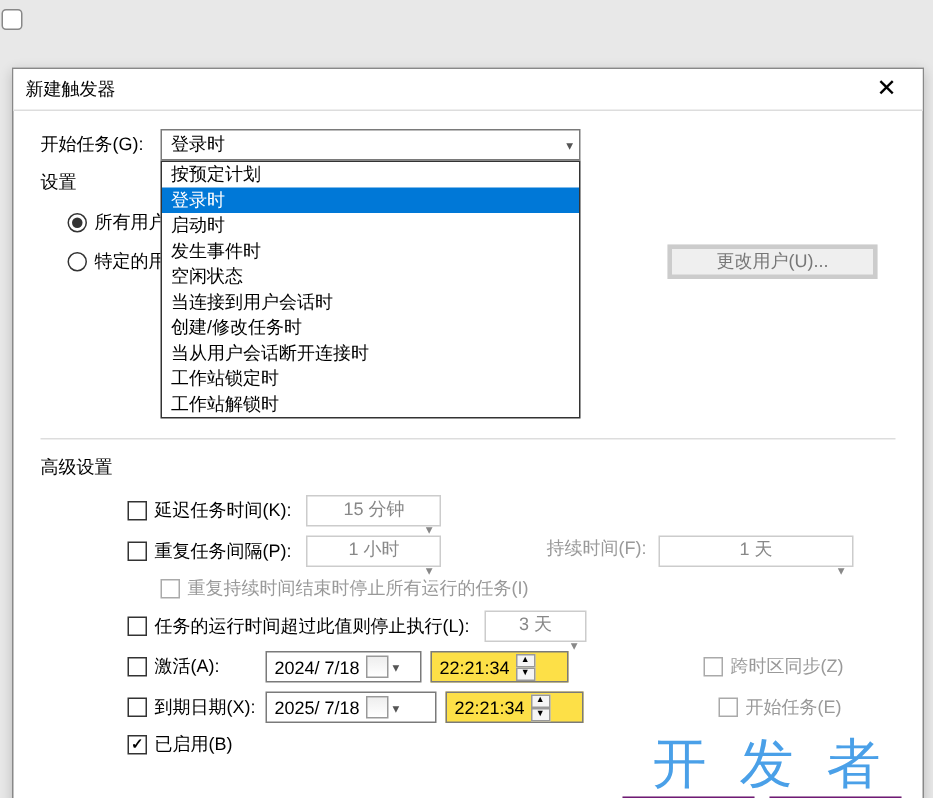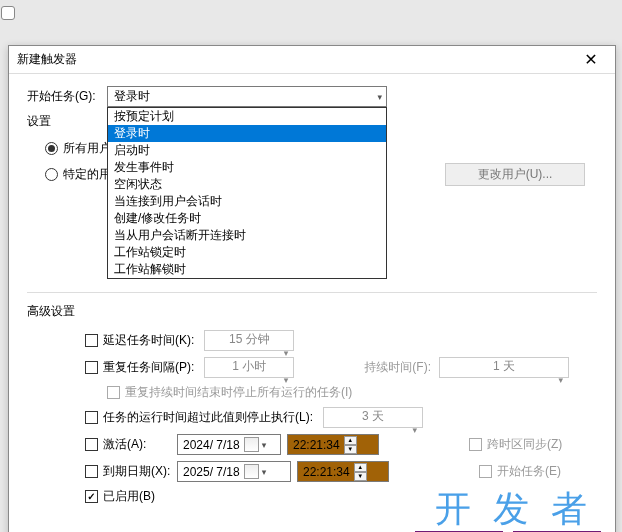--- a/index.html
+++ b/index.html
@@ -14,35 +14,35 @@
   .label { white-space: nowrap; }
   .combo { position: relative; display: inline-block; }
   .combo-box { border: 1px solid #7a7a7a; background: #fff; height: 21px; display:flex; align-items:center; justify-content:space-between; padding: 0 4px 0 6px; font-size: 12px; cursor: default; }
   .combo-box .arrow { font-size: 9px; color: #555; }
   .dropdown { position: absolute; top: 21px; left: 0; width: 280px; background: #fff; border: 1px solid #333; z-index: 10; }
   .dropdown .opt { padding: 0 6px; height: 17px; line-height: 17px; font-size: 12px; cursor: default; }
   .dropdown .opt.sel { background: #0078d7; color: #fff; }
   .radio-row { display: flex; align-items: center; margin: 6px 0 6px 18px; }
   .radio { width: 13px; height: 13px; border: 1px solid #333; border-radius: 50%; margin-right: 5px; display: inline-flex; align-items:center; justify-content:center; background:#fff; }
   .radio.checked::after { content:""; width:7px; height:7px; background:#333; border-radius:50%; }
-  .btn { border: 1px solid #701a75; background: #e1e1e1; height: 23px; padding: 0 16px; font-size: 12px; display:inline-flex; align-items:center; cursor:default; }
+  .btn { border: 3px solid #701a75; background: #e1e1e1; height: 23px; padding: 0 16px; font-size: 12px; display:inline-flex; align-items:center; cursor:default; }
   .btn.disabled { color: #777; background: #efefef; border-color:#ccc; }
   .divider { height: 1px; background: #ddd; margin: 10px 0; }
   .section-title { font-size: 12px; margin: 6px 0 10px 0; color:#000; }
   .chk { width: 13px; height: 13px; border: 1px solid #333; background:#fff; margin-right: 5px; display:inline-flex; align-items:center; justify-content:center; font-size:10px; line-height:1; }
   .chk.checked::after { content:"✓"; color:#000; font-weight:bold; }
   .chk.disabled { border-color:#aaa; }
-  .adv-row { display:flex; align-items:center; margin: 6px 0 6px 18px; padding-left: 40px; }
+  .adv-row { display:flex; margin: 6px 0 6px 18px; padding-left: 40px; }
   .adv-row .label { display:flex; align-items:center; }
   .txtbox { border:1px solid #ccc; height:21px; padding:0 5px; background:#fff; display:inline-flex; align-items:center; font-size:12px; color:#888;flex-direction:column; }
   .txtbox .arrow { margin-left:auto; font-size:9px; color:#888; }
   .datebox { border:1px solid #7a7a7a; height:21px; padding:0 3px 0 5px; background:#fff; display:inline-flex; align-items:center; font-size:12px; }
   .datebox .cal { width:15px; height:15px; border:1px solid #999; margin-left:4px; background:linear-gradient(#eee,#fff); }
   .datebox .ar { font-size:9px; color:#555; margin-left:3px; }
-  .timebox { border:1px solid #7a7a7a; height:21px; padding:0 2px 0 5px; background:#a16207; display:inline-flex; align-items:center; font-size:12px; }
+  .timebox { border:1px solid #7a7a7a; height:21px; padding:0 2px 0 5px; background:#fde047; display:inline-flex; align-items:center; font-size:12px; }
   .spin { display:flex; flex-direction:column; margin-left:4px; }
   .spin div { width:13px; height:9px; border:1px solid #999; font-size:6px; text-align:center; line-height:7px; background:#f5f5f5; }
   .muted { color:#999; }
   .footer { position:absolute; right:14px; bottom:10px; display:flex; gap:10px; }
   .footer .btn { width:88px; justify-content:center; background:#e1e1e1; }
   
   .watermark { position:absolute; right:6px; bottom:30px; font-size:36px; letter-spacing:22px; color:#4aa0e8; font-weight:500; pointer-events:none; z-index:1; }
   .back-icon { position:absolute; left:1px; top:6px; width:14px; height:14px; border:1px solid #888; border-radius:3px; background:#fff; }
 </style>
 </head>
@@ -132,21 +132,21 @@
             <span class="chk disabled"></span>
             <span>重复持续时间结束时停止所有运行的任务(I)</span>
           </span>
       </div>
 
       <div class="adv-row">
         <span class="label">
             <span class="chk"></span>
             <span>任务的运行时间超过此值则停止执行(L):</span>
           </span>
-        <span class="txtbox" style="width:100px;margin-left:10px">
+        <span class="txtbox" style="width:68px;margin-left:10px">
             <span>3 天</span>
             <span class="arrow">▾</span>
           </span>
       </div>
 
       <div class="adv-row">
         <span class="label" style="width:92px">
             <span class="chk"></span>
             <span>激活(A):</span>
           </span>

